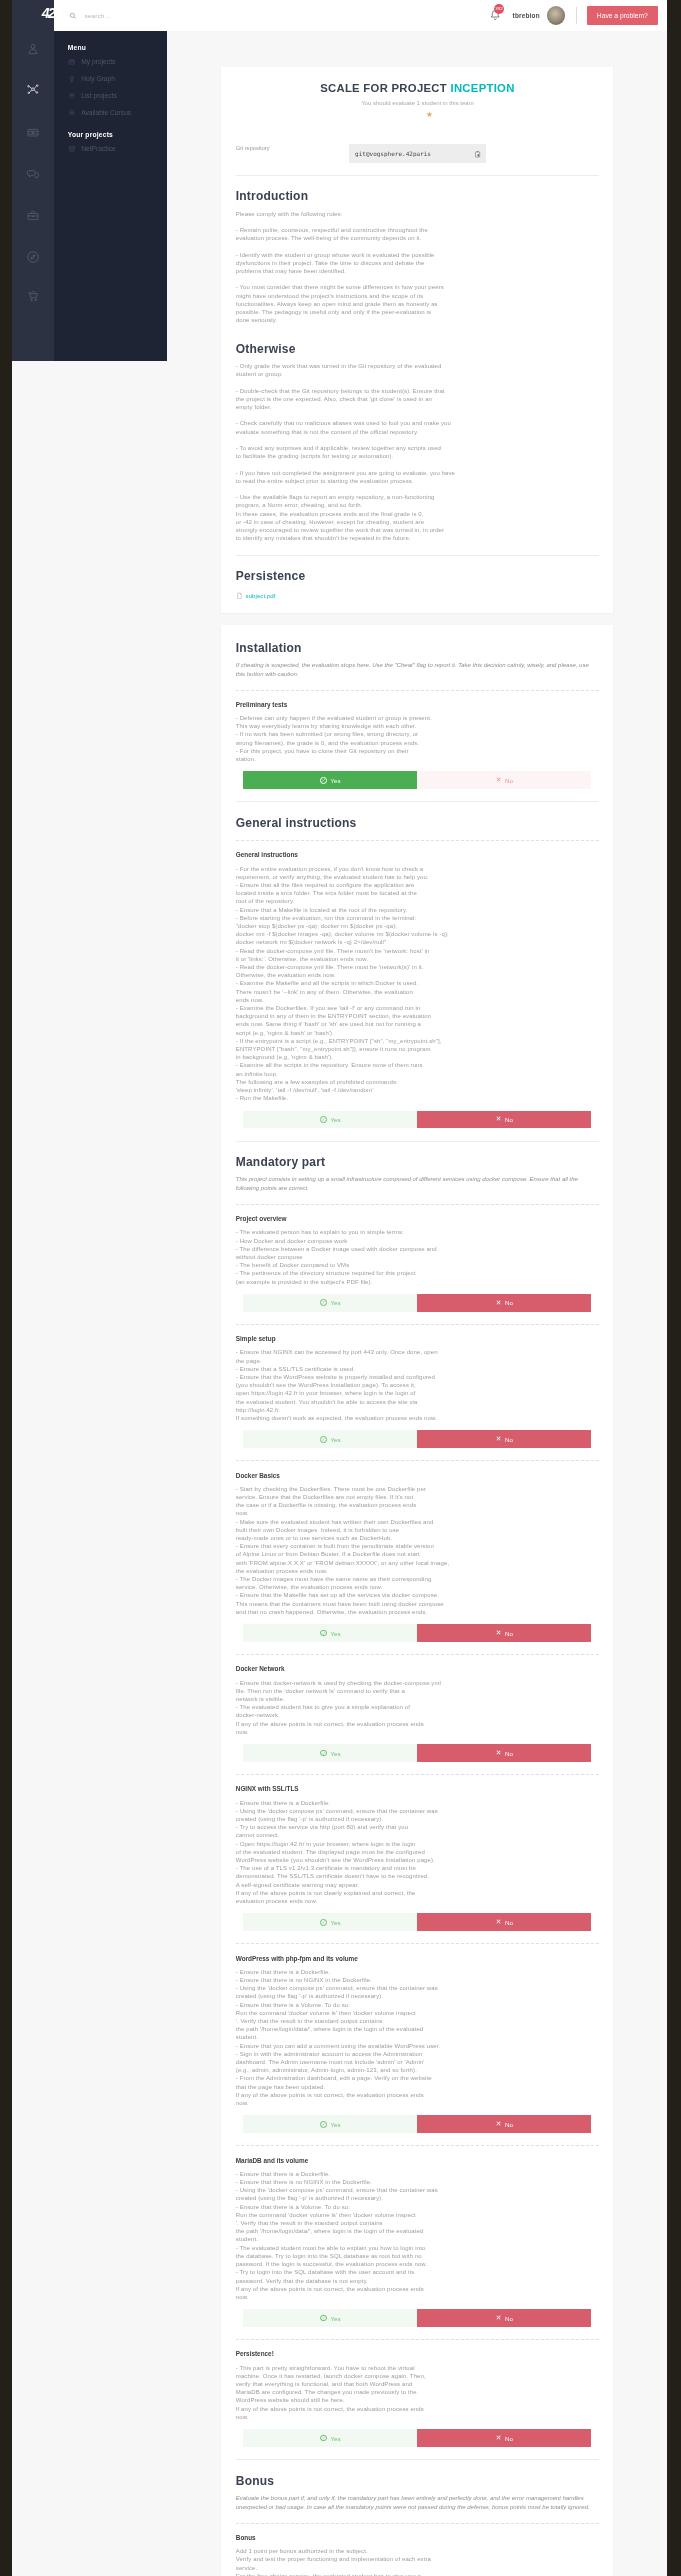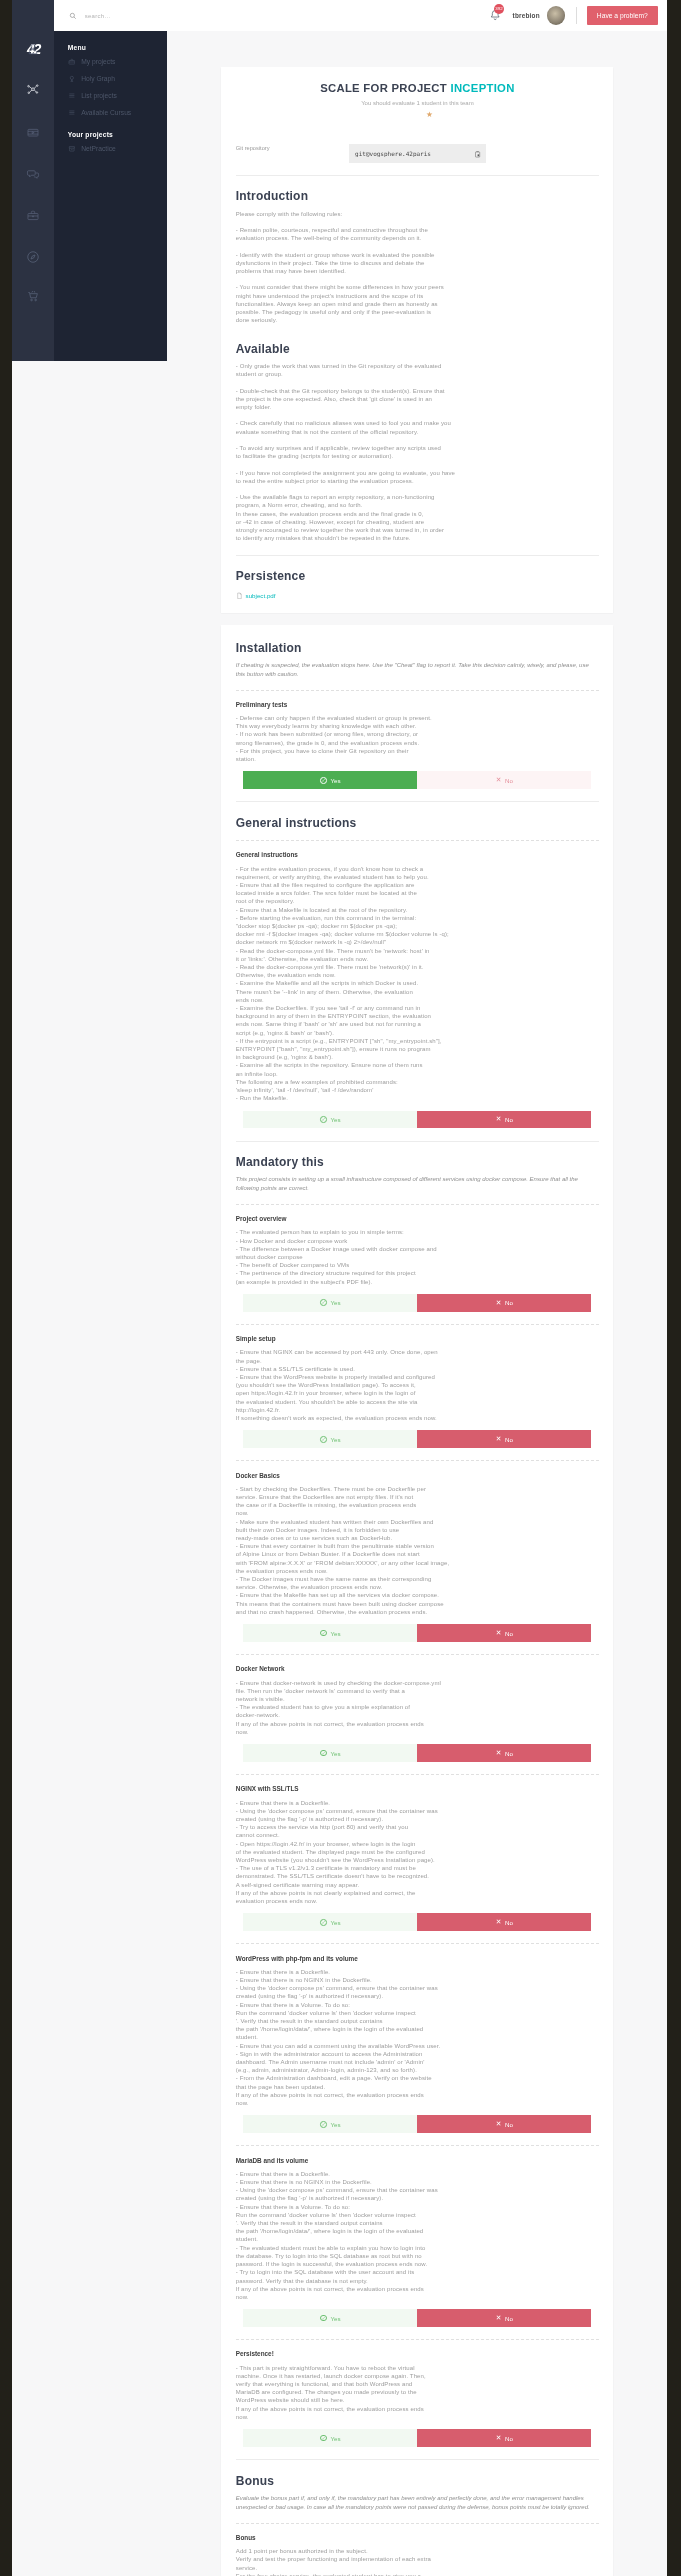--- a/index.html
+++ b/index.html
@@ -19,22 +19,22 @@
     border-radius:50%;width:9.8px;height:9.8px;display:flex;align-items:center;justify-content:center;}
   .username{font-size:6.4px;font-weight:bold;color:#4a4a4a;margin-right:7.2px;letter-spacing:0.2px;}
   .avatar-sm{width:18.5px;height:18.5px;border-radius:50%;
     background:radial-gradient(circle at 45% 40%,#cabfa7,#8b8272 60%,#55503f);}
   .hdr-divider{width:0.5px;height:17.5px;background:#ddd;margin:0 10.3px;}
   .problem-btn{background:#e0606c;color:#fff;border:none;font-size:6.7px;padding:5.7px 10.3px;
     border-radius:1px;cursor:pointer;font-family:"Liberation Sans",sans-serif;}
 
   
   .rail{position:absolute;left:0;top:0;width:42px;height:361px;background:#2c3242;z-index:7;}
-  .logo{position:absolute;top:5.2px;left:0;width:42px;text-align:center;color:#fff;
-    font-size:14px;font-weight:bold;font-style:italic;letter-spacing:-1.5px;margin-top:36px;}
+  .logo{position:absolute;top:5.2px;left:0;width:42px;text-align:right;color:#fff;
+    font-size:14px;font-weight:bold;font-style:italic;letter-spacing:-1.5px;}
   .rail-ic{position:absolute;left:50%;transform:translateX(-50%);color:#59637a;}
   .rail-ic.active{color:#e8eaef;}
   .panel{position:absolute;left:42px;top:31px;width:113px;height:330px;background:#1e2433;z-index:6;}
   .panel-label{color:#fff;font-weight:bold;font-size:6.7px;padding:13.4px 0 2.1px 13.4px;letter-spacing:0.2px;}
   .panel-item{display:flex;align-items:center;gap:5.7px;color:#4d5669;font-size:6.7px;
     padding:4.6px 0 4.6px 13.4px;cursor:pointer;}
   .panel-item svg{flex:0 0 auto;}
 
   
   .main{position:relative;margin:0 54px 0 209px;padding-top:67px;width:392px;}
@@ -223,21 +223,21 @@
 - Identify with the student or group whose work is evaluated the possible
 dysfunctions in their project. Take the time to discuss and debate the
 problems that may have been identified.
 
 - You must consider that there might be some differences in how your peers
 might have understood the project's instructions and the scope of its
 functionalities. Always keep an open mind and grade them as honestly as
 possible. The pedagogy is useful only and only if the peer-evaluation is
 done seriously.</div>
 
-      <h2 style="margin-top:17.5px">Available</h2>
+      <h2 style="margin-top:17.5px">Otherwise</h2>
       <div class="body-txt">- Only grade the work that was turned in the Git repository of the evaluated
 student or group.
 
 - Double-check that the Git repository belongs to the student(s). Ensure that
 the project is the one expected. Also, check that 'git clone' is used in an
 empty folder.
 
 - Check carefully that no malicious aliases was used to fool you and make you
 evaluate something that is not the content of the official repository.
 
@@ -326,21 +326,21 @@
             <span class="circ">✓</span>
             <span>Yes</span>
           </div>
         <div class="yn no">
             <span class="xmark">✕</span>
             <span>No</span>
           </div>
       </div>
 
       <div class="solid-div"></div>
-      <h2>Mandatory this</h2>
+      <h2>Mandatory part</h2>
       <div class="note">This project consists in setting up a small infrastructure composed of different services using docker compose. Ensure that all the following points are correct.</div>
 
       <div>
         <div class="dashed"></div>
         <h3>Project overview</h3>
         <div class="body-txt">- The evaluated person has to explain to you in simple terms:
 - How Docker and docker compose work
 - The difference between a Docker image used with docker compose and
 without docker compose
 - The benefit of Docker compared to VMs

